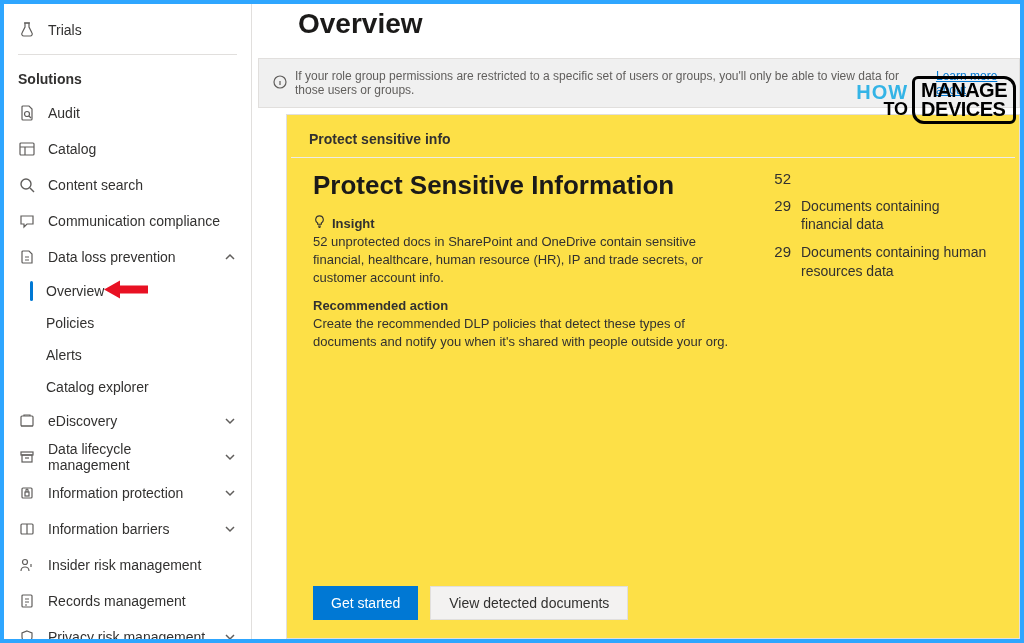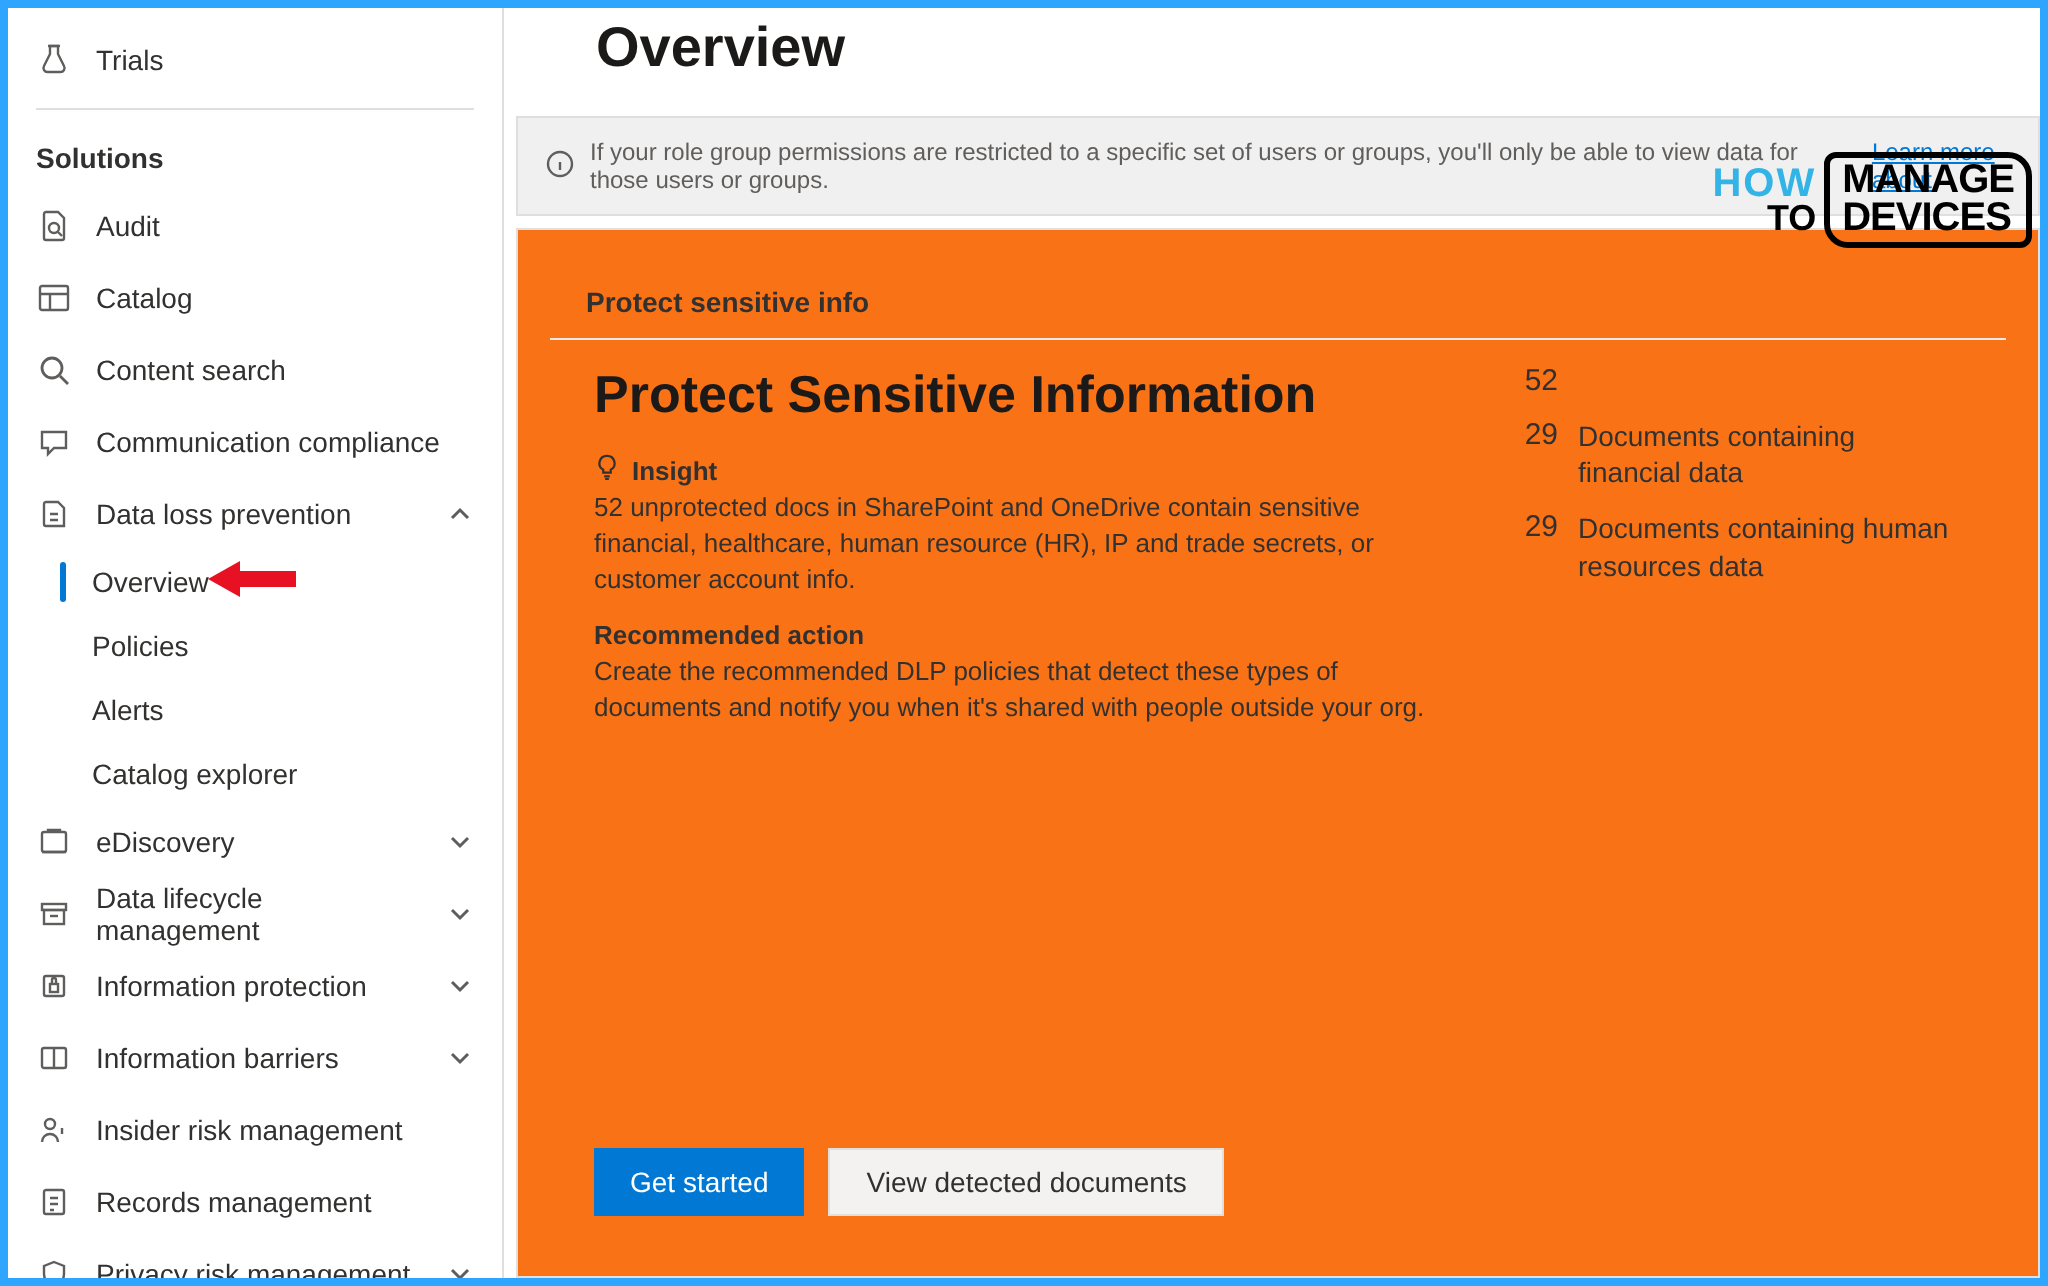--- a/index.html
+++ b/index.html
@@ -118,25 +118,26 @@
   .info-banner a { color: #0078d4; text-decoration: underline; }
   .card-wrap {
     margin: 6px 0 0 6px;
     position: relative;
     flex: 1;
     display: flex;
     flex-direction: column;
   }
   .card {
     border: 1px solid #e1dfdd;
-    background: #f97316;
+    background: #fde047;
     flex: 1;
     display: flex;
     flex-direction: column;
-    padding: 16px;
+    padding: 4px;
+    margin-left: 28px;
   }
   .card-header {
     padding: 12px 18px 10px 18px;
     font-weight: 600;
     font-size: 14px;
     border-bottom: 1px solid #edebe9;
   }
   .card-body {
     padding: 12px 22px 0 22px;
     display: flex;

